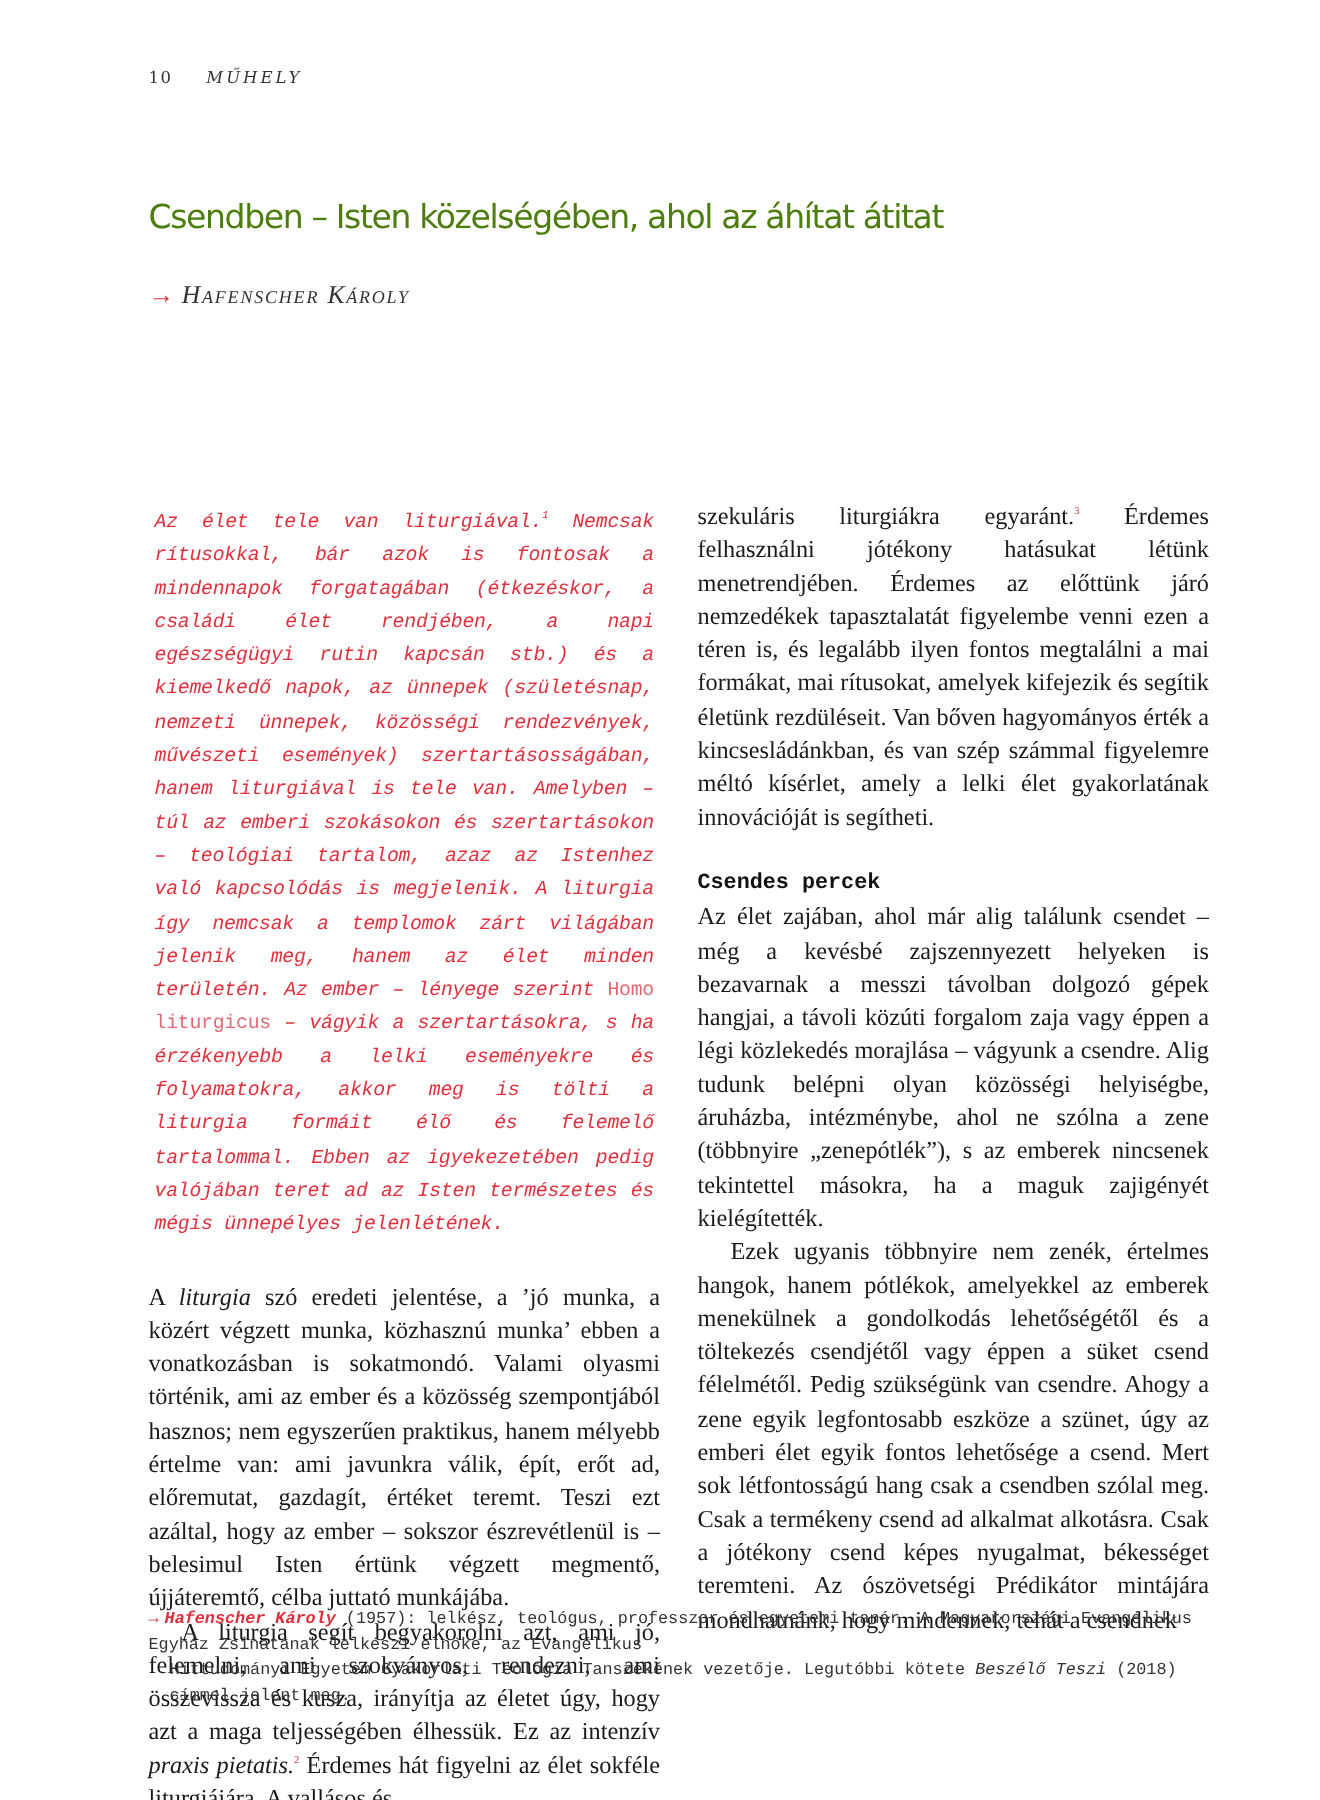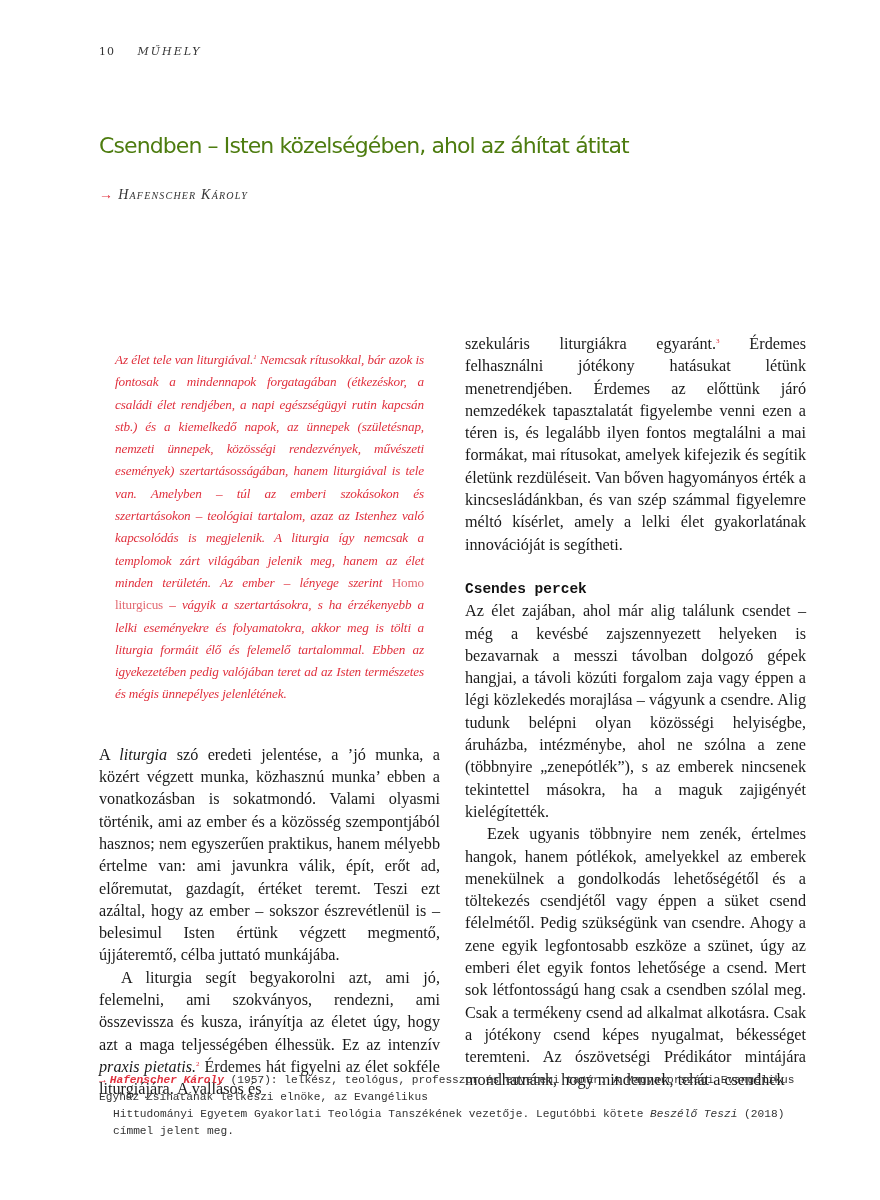--- a/index.html
+++ b/index.html
@@ -5,28 +5,28 @@
   html, body { margin: 0; padding: 0; background: #ffffff; }
   body { width: 880px; height: 1200px; position: relative; overflow: hidden; color: #1a1a1a; }
   .page { position: absolute; left: 0; top: 0; width: 880px; height: 1200px; border-radius: 12px; }
 
   .running-head { position: absolute; left: 99px; top: 45px; font-family: "DejaVu Serif", serif; font-size: 11px; color: #333; letter-spacing: 1px; }
   .running-head .pnum { margin-right: 18px; }
   .running-head .section { font-style: italic; letter-spacing: 2px; }
 
   .title { position: absolute; left: 99px; top: 133px; margin: 0; font-family: "DejaVu Sans", sans-serif; font-weight: normal; font-size: 22px; letter-spacing: -0.9px; color: #4d7c0f; white-space: nowrap; }
 
-  .byline { position: absolute; left: 99px; top: 187px; font-family: "Liberation Serif", serif; font-style: italic; font-size: 14px; color: #333; letter-spacing: 1.2px; font-variant: small-caps; }
+  .byline { position: absolute; left: 99px; top: 187px; font-family: "Liberation Serif", serif; font-style: italic; font-size: 17px; color: #333; letter-spacing: 1.2px; font-variant: small-caps; }
   .byline .arrow { color: #e0303d; font-style: normal; margin-right: 4px; }
 
   .col { position: absolute; width: 341px; }
   .col-left { left: 99px; top: 333px; }
   .col-right { left: 465px; top: 333px; }
 
-  .lead { margin: 16px; font-family: Liberation Serif, serif; font-style: italic; font-size: 13.2px; line-height: 22.3px; color: #e0303d; text-align: justify; hyphens: manual; letter-spacing: -0.15px; }
+  .lead { margin: 4px; font-family: Liberation Mono, monospace; font-style: italic; font-size: 13.2px; line-height: 22.3px; color: #e0303d; text-align: justify; hyphens: manual; letter-spacing: -0.15px; }
   .lead .latin { font-style: normal; font-weight: normal; color: #e36a72; }
   sup.fn { font-size: 7px; color: #e0303d; vertical-align: super; line-height: 0; }
 
   .body-p { margin: 0; font-family: "Liberation Serif", serif; font-size: 16.2px; line-height: 22.3px; color: #1a1a1a; text-align: justify; }
   .body-p.indent { text-indent: 22px; }
   .gap { height: 22px; }
 
   .subhead { margin: 0; font-family: Liberation Mono, monospace; font-weight: bold; font-size: 14.5px; line-height: 22.3px; color: #111; }
 
   .footnote { position: absolute; left: 99px; top: 1072px; width: 720px; font-family: Liberation Mono, monospace; font-size: 11.2px; line-height: 17px; color: #333; }

